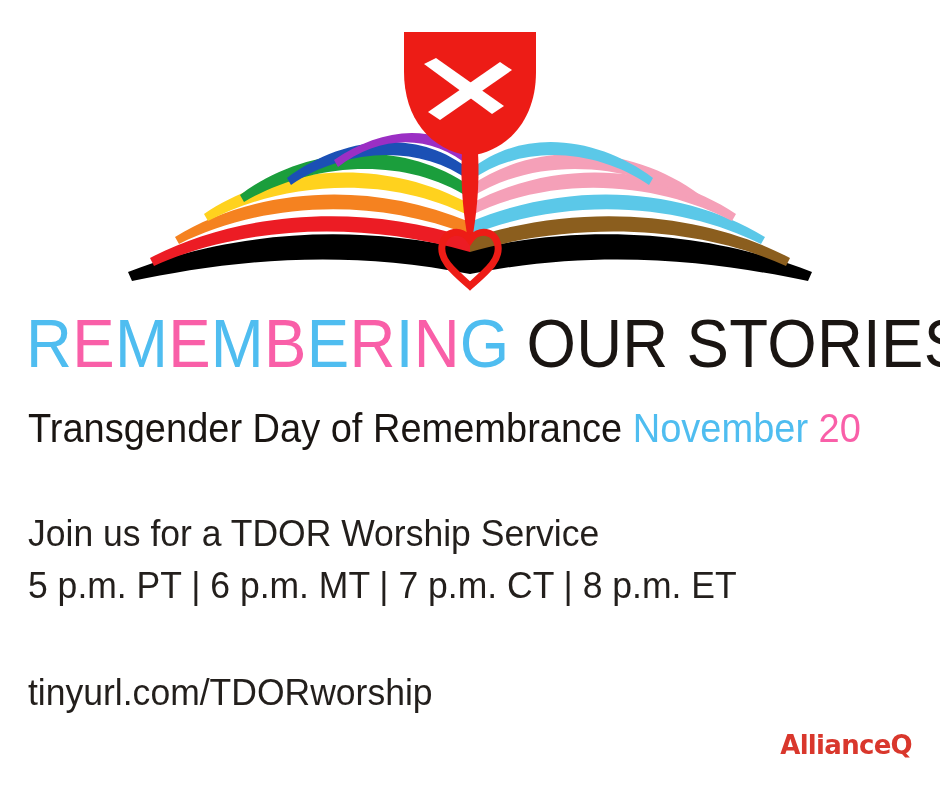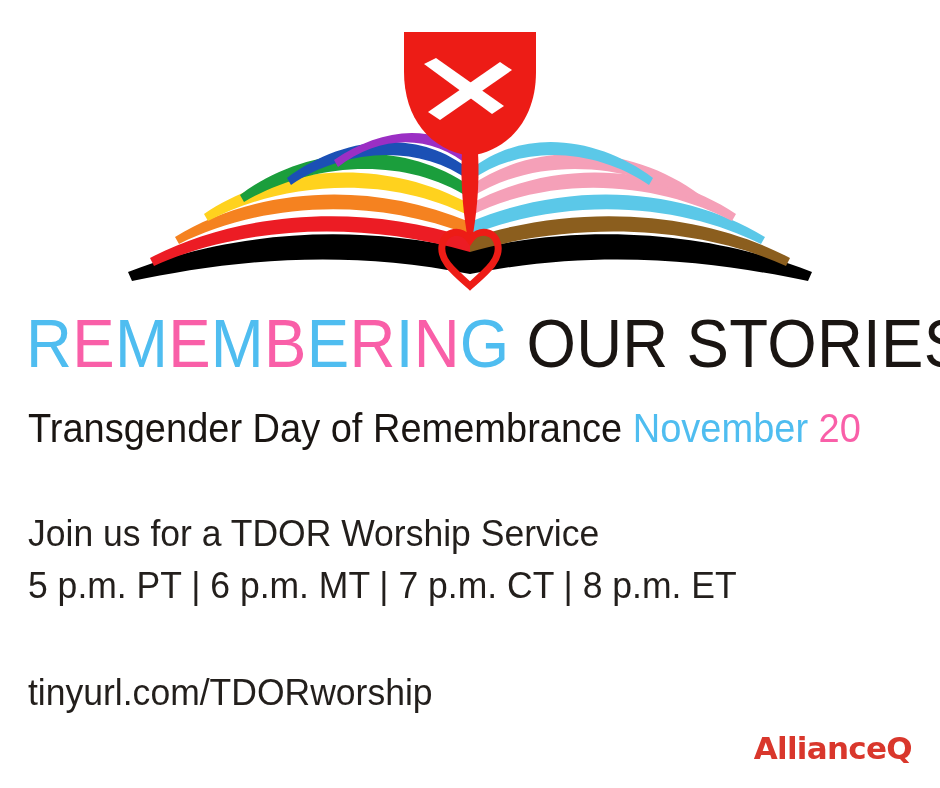--- a/index.html
+++ b/index.html
@@ -107,23 +107,23 @@
     color: #231F1C;
     white-space: nowrap;
     transform: scaleX(0.96);
     transform-origin: left top;
   }
 
   
   #brand-logo {
     position: absolute;
     right: 28px;
-    bottom: 22px;
+    bottom: 28px;
     font-family: "DejaVu Sans", sans-serif;
-    font-size: 31px;
+    font-size: 26px;
     font-weight: bold;
     letter-spacing: -0.7px;
     color: #D9372C;
     white-space: nowrap;
   }
 </style>
 </head>
 <body>
 
 <div id="flyer">

